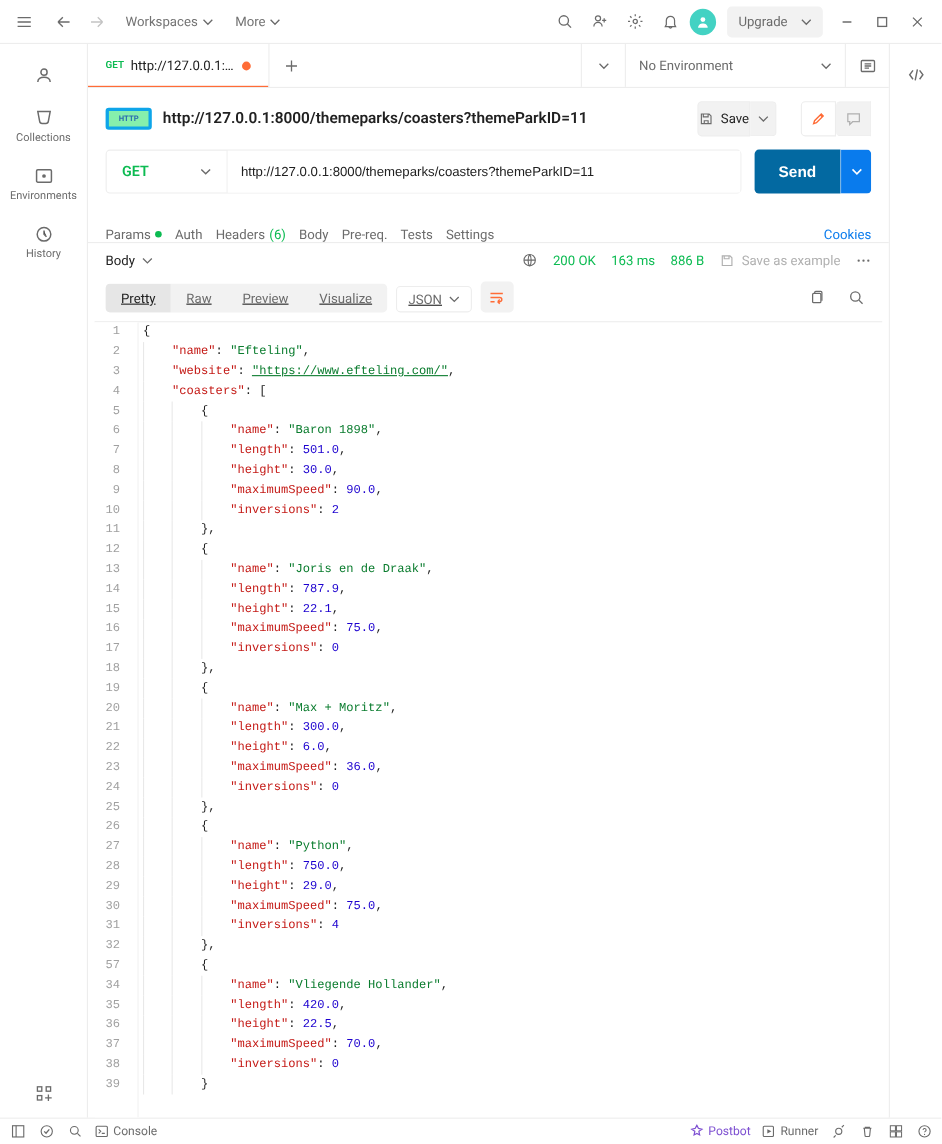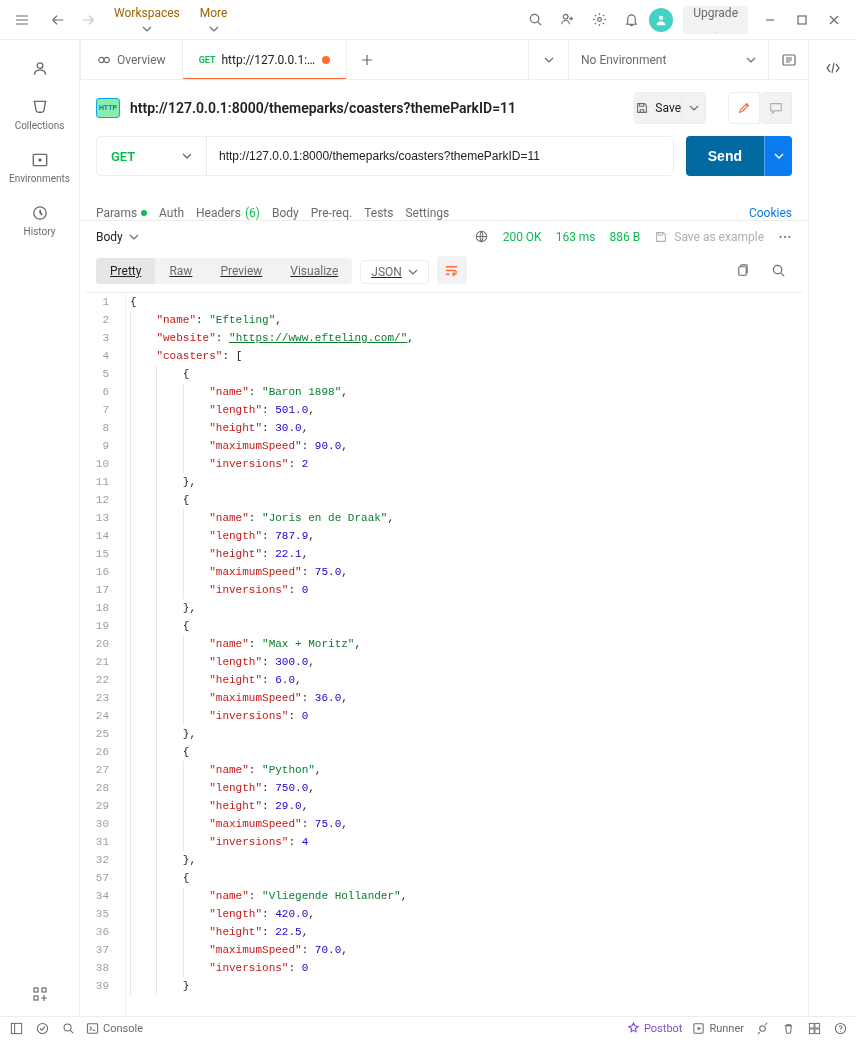--- a/index.html
+++ b/index.html
@@ -26,24 +26,23 @@
     width: 28px; height: 28px;
     display: flex; align-items: center; justify-content: center;
     border-radius: 4px;
     color: #6b6b6b;
     cursor: pointer;
   }
   .top-bar .nav-arrows { display: flex; gap: 2px; margin-left: 4px; }
   .top-bar .menu-item {
     display: flex; align-items: center; gap: 4px;
     padding: 0 8px; height: 28px;
-    color: #a16207;
-    cursor: pointer;
-    border-radius: 4px;
-    flex-direction: column;
+    color: #737373;
+    cursor: pointer;
+    border-radius: 4px;
   }
   .top-bar .spacer { flex: 1; }
   .top-bar .avatar {
     width: 24px; height: 24px;
     border-radius: 50%;
     background: #43d2c3;
     display: flex; align-items: center; justify-content: center;
   }
   .top-bar .upgrade {
     display: flex; align-items: center; gap: 12px;
@@ -156,23 +155,23 @@
     cursor: pointer;
   }
 
   
   .req-header {
     display: flex; align-items: center;
     padding: 12px 16px;
     gap: 10px;
   }
   .http-badge {
-    width: 24px; height: 20px;
+    width: 42px; height: 20px;
     background: #86efac;
-    border: 1px solid #0ea5e9;
+    border: 3px solid #0ea5e9;
     border-radius: 3px;
     display: flex; align-items: center; justify-content: center;
     color: #2b6cb0;
     font-size: 7px;
     font-weight: 700;
   }
   .req-title {
     font-size: 14px;
     font-weight: 600;
     color: #212121;
@@ -455,21 +454,21 @@
     <svg width="15" height="15" viewBox="0 0 16 16">
         <path fill="none" stroke="#6b6b6b" stroke-width="1.2" d="M4 11V7a4 4 0 018 0v4l1 2H3l1-2zM6.5 13a1.5 1.5 0 003 0"></path>
       </svg>
   </div>
   <div class="avatar">
     <svg width="14" height="14" viewBox="0 0 16 16">
         <circle cx="8" cy="5.5" r="2.5" fill="#fff"></circle>
         <path fill="#fff" d="M3 14c0-3 2.5-4.5 5-4.5S13 11 13 14z"></path>
       </svg>
   </div>
-  <div class="upgrade" style="margin-left:6px;flex-direction:column;">
+  <div class="upgrade" style="margin-left:6px;">
     <span>Upgrade</span>
     <svg class="chev" viewBox="0 0 10 10">
         <path fill="none" stroke="#6b6b6b" stroke-width="1.2" d="M1 3l4 4 4-4"></path>
       </svg>
   </div>
   <div class="win-ctl">
     <div class="icon-btn">
         <svg width="12" height="12" viewBox="0 0 12 12">
           <path stroke="#6b6b6b" stroke-width="1.2" d="M2 6h8"></path>
         </svg>
@@ -523,27 +522,20 @@
           <rect x="10" y="2" width="4" height="4" fill="none" stroke="#6b6b6b" stroke-width="1.2"></rect>
           <rect x="2" y="10" width="4" height="4" fill="none" stroke="#6b6b6b" stroke-width="1.2"></rect>
           <path stroke="#6b6b6b" stroke-width="1.2" d="M12 9v6m-3-3h6"></path>
         </svg>
     </div>
   </div>
 
   <div class="center">
 
     <div class="tabs-row">
-      <div class="tab" style="border-left:1px solid #ededed">
-        <svg width="14" height="14" viewBox="0 0 16 16">
-            <circle cx="5" cy="8" r="3" fill="none" stroke="#6b6b6b" stroke-width="1.2"></circle>
-            <circle cx="11" cy="8" r="3" fill="none" stroke="#6b6b6b" stroke-width="1.2"></circle>
-          </svg>
-        <span class="ellipsis">Overview</span>
-      </div>
       <div class="tab active">
         <span class="method-tag">GET</span>
         <span class="ellipsis" style="max-width:95px;">http://127.0.0.1:8000/th</span>
         <span class="dot"></span>
       </div>
       <div class="tab-add">
         <svg width="14" height="14" viewBox="0 0 14 14">
             <path stroke="#6b6b6b" stroke-width="1.2" d="M7 2v10M2 7h10"></path>
           </svg>
       </div>

